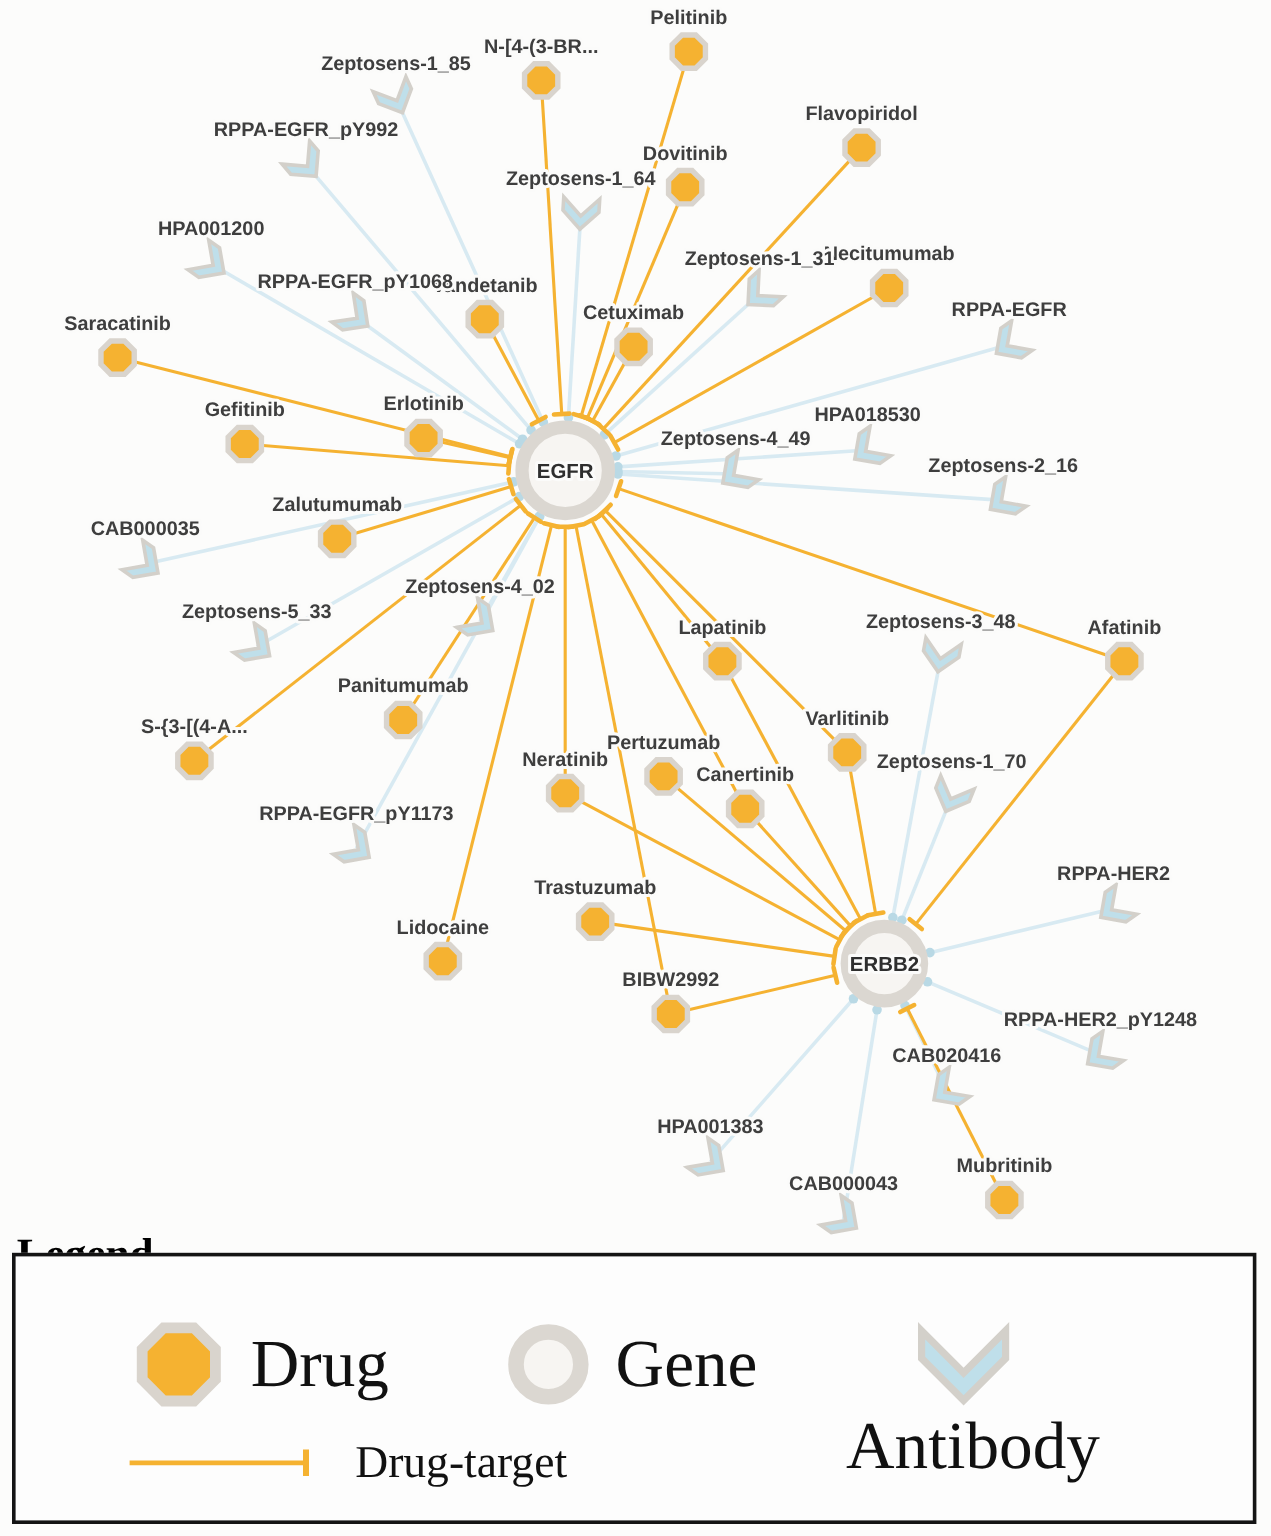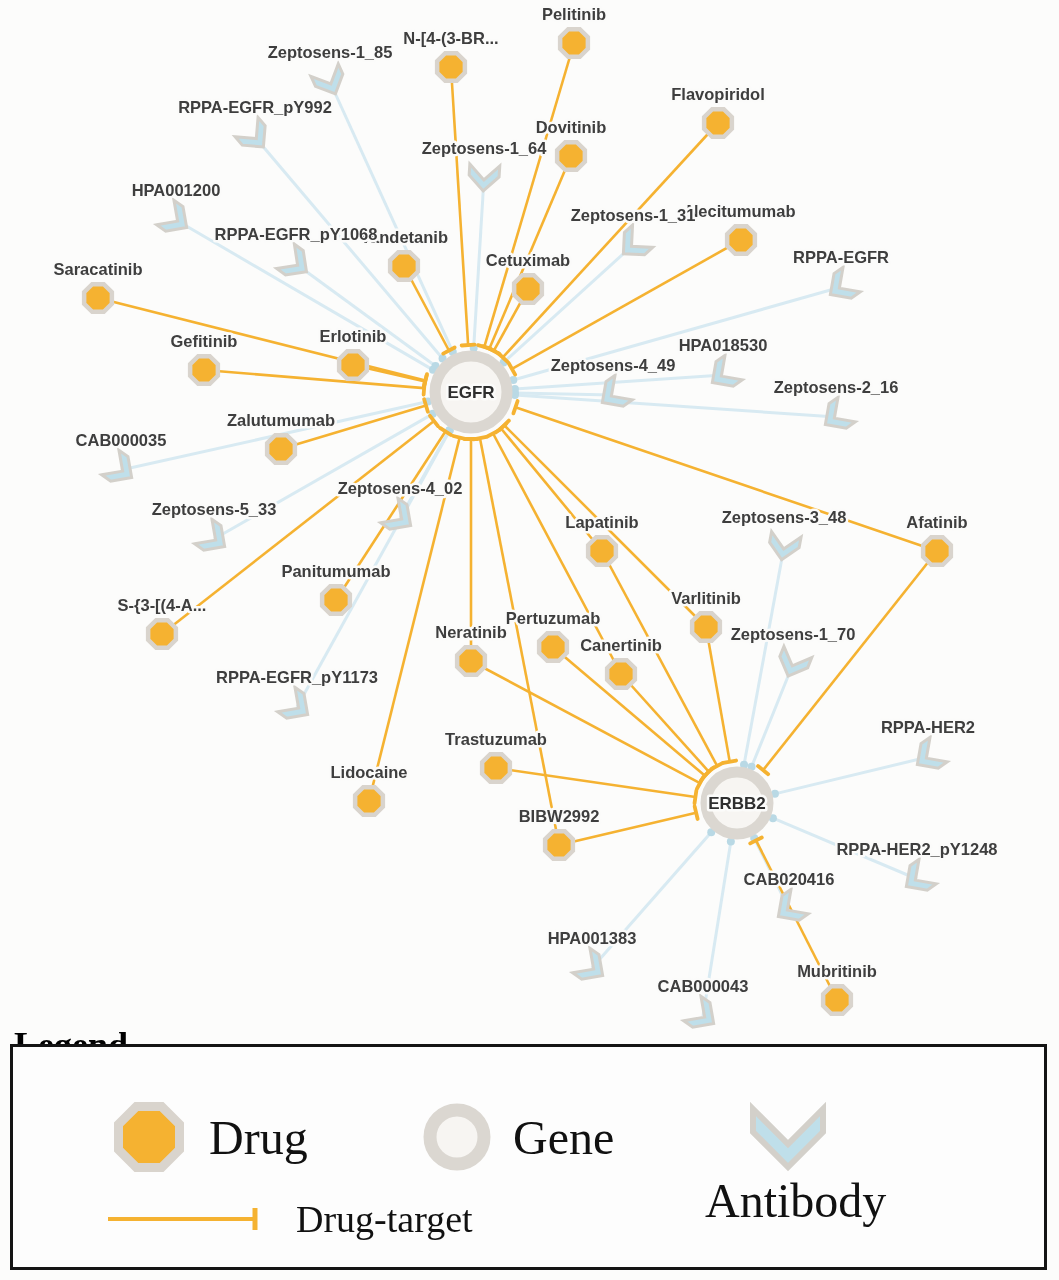--- a/index.html
+++ b/index.html
@@ -16,21 +16,21 @@
   .legend-title {
     position:absolute; left:14px; top:992px;
     font-family:"Liberation Serif", serif; font-weight:bold; font-size:36px; color:#000;margin-top:32px;
   }
   .legend-box {
     position:absolute; left:10px; top:1044px; width:1037px; height:226px;
     border:3px solid #141414; background:#fdfdfd;
   }
   .l-item { position:absolute; display:flex; align-items:center; }
   .legend-label {
-    font-family:"Liberation Serif", serif; font-size:48px; color:#111; margin-left:16px;
+    font-family:"Liberation Serif", serif; font-size:56px; color:#111; margin-left:16px;
   }
   .legend-edge-label {
     font-family:"Liberation Serif", serif; font-size:38px; color:#111; margin-left:26px;
   }
 </style>
 </head>
 <body>
 
 <div class="stage">
 

